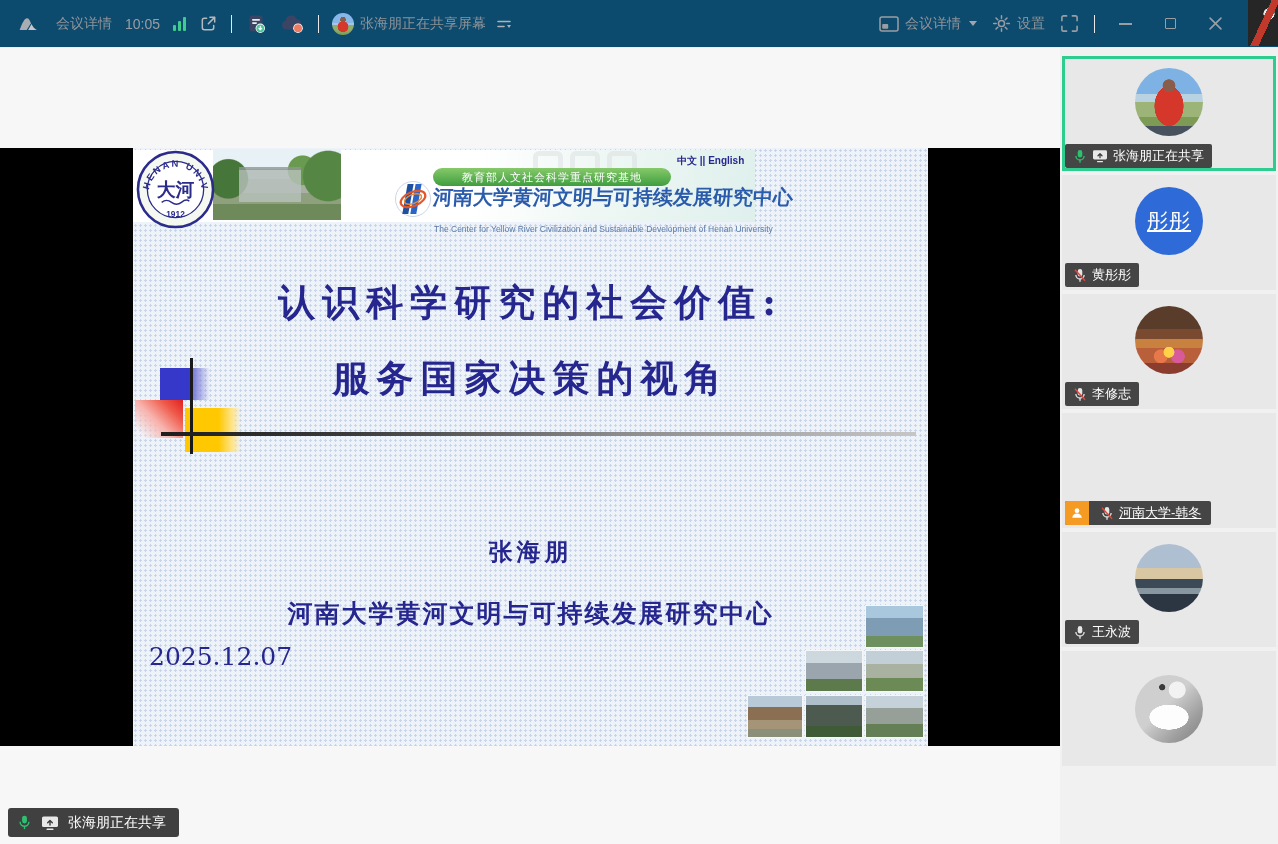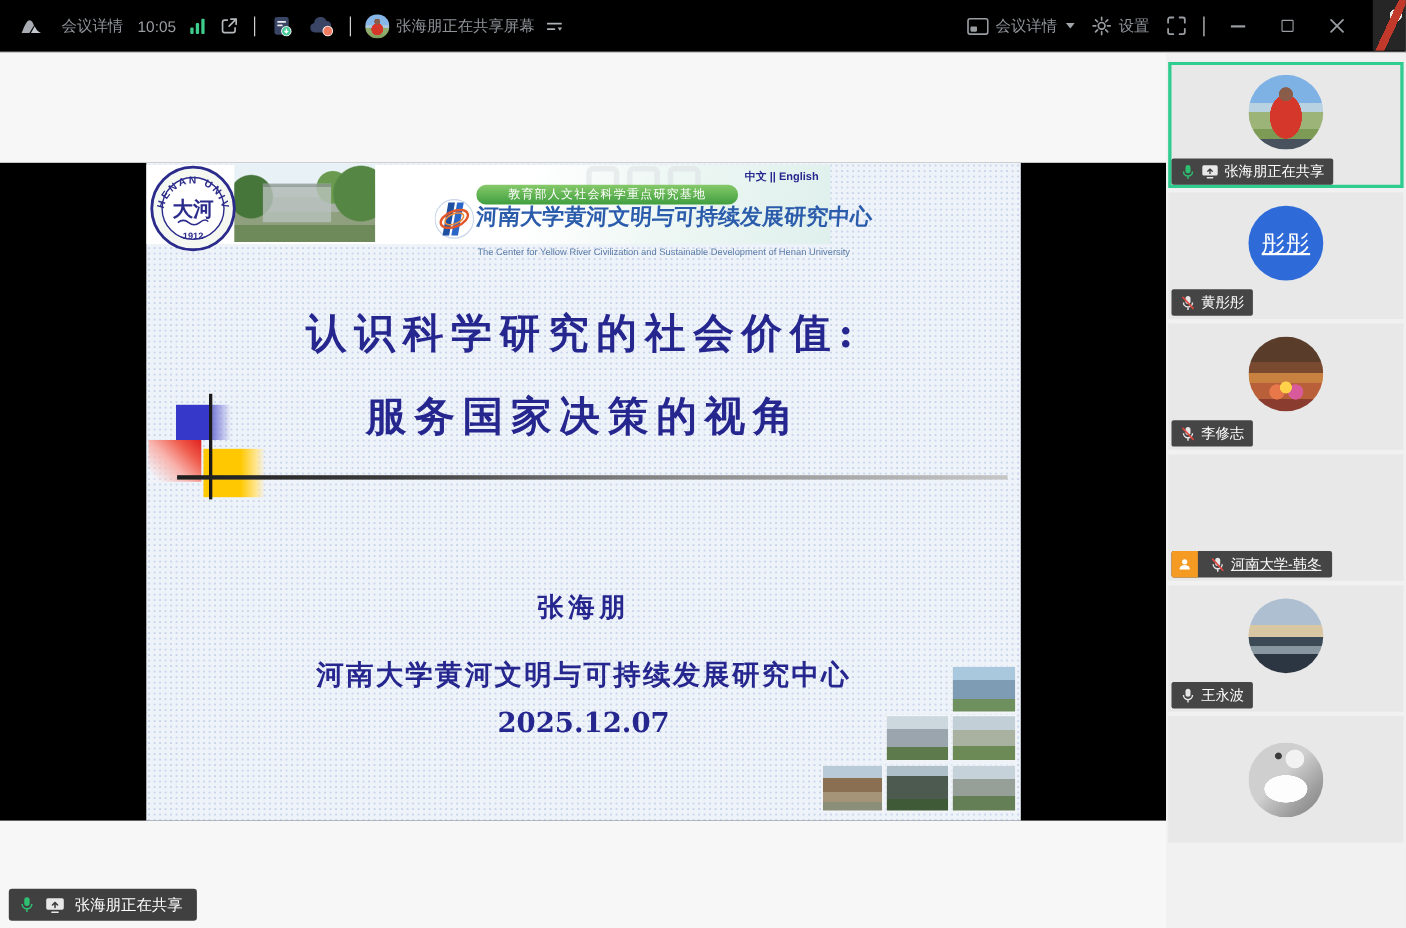--- a/index.html
+++ b/index.html
@@ -1,21 +1,21 @@
 <!DOCTYPE html>
 <html><head>
 <meta charset="utf-8">
 <style>
   * { margin:0; padding:0; box-sizing:border-box; }
   html,body { width:1278px; height:844px; overflow:hidden; background:#f7f7f7;
     font-family:"Liberation Sans", sans-serif; }
   .app { position:relative; width:1278px; height:844px; }
 
   
-  .titlebar { position:absolute; top:0; left:0; right:0; height:48px; background:#000000;
+  .titlebar { position:absolute; top:0; left:0; right:0; height:48px; background:#0c4a6e;
     border-bottom:1px solid #ececec; display:flex; align-items:center; padding:0 8px 0 18px;
     color:#8f9398; font-size:14px; z-index:30; }
   .tb-left { display:flex; align-items:center; gap:13px; flex:1; }
   .tb-right { display:flex; align-items:center; gap:15px; padding-right:40px; }
   .tb-item { display:flex; align-items:center; gap:6px; cursor:default; }
   .tb-divider { width:1px; height:18px; background:#e7e7e7; }
   .sig { display:flex; align-items:flex-end; gap:2px; height:14px; }
   .sig span { width:3px; background:#3fcd8e; border-radius:1px; }
   .sig .s1{height:6px;} .sig .s2{height:10px;} .sig .s3{height:14px;}
   .mini-avatar { width:22px; height:22px; border-radius:50%;
@@ -80,22 +80,22 @@
   .sq-yellow { left:52px; top:260px; width:56px; height:44px;
     background:linear-gradient(to right, #FFC800 0 60%, #ffe590 85%, rgba(255,240,180,0) 100%); }
   .v-line { left:57px; top:210px; width:3px; height:96px; background:#1a1a1a; z-index:4; }
   .h-line { left:28px; top:284px; right:12px; height:4px; z-index:4;
     background:linear-gradient(to right, #1e1e1e 0%, #3a3a3a 25%, #8a8a8a 60%, #c6c6c6 100%); }
 
   .presenter { position:absolute; top:388px; left:0; width:100%; text-align:center;
     font-size:24px; font-weight:bold; color:#26268F; font-family:"DejaVu Serif", serif; letter-spacing:4px; }
   .affiliation { position:absolute; top:449px; left:0; width:100%; text-align:center;
     font-size:25px; font-weight:bold; color:#26268F; font-family:"DejaVu Serif", serif; letter-spacing:2px; }
-  .slide-date { position:absolute; top:494px; left:0; width:100%; text-align:center;
-    font-size:25px; font-weight:bold; color:#26268F; font-family:"DejaVu Serif", serif; }
+  .slide-date { position:absolute; top:494px; left:16px; width:100%; text-align:left;
+    font-size:25px; font-weight:normal; color:#26268F; font-family:"DejaVu Serif", serif; }
 
   .photo { position:absolute; border:1px solid #f4f6f8; }
   .p1 { left:732px; top:457px; width:59px; height:43px;
     background:linear-gradient(to bottom, #a9c8dd 0 30%, #7e9cb4 30% 72%, #6e8f5e 72%); }
   .p2 { left:672px; top:502px; width:58px; height:42px;
     background:linear-gradient(to bottom, #ccd7de 0 30%, #9aa5ad 30% 70%, #5d7a4d 70%); }
   .p3 { left:732px; top:502px; width:59px; height:42px;
     background:linear-gradient(to bottom, #c2cfd6 0 32%, #a9b1a1 32% 68%, #6b8a56 68%); }
   .p4 { left:614px; top:547px; width:56px; height:43px;
     background:linear-gradient(to bottom, #b8c9d8 0 28%, #8a6f52 28% 58%, #a59477 58% 80%, #8a8f7a 80%); }

